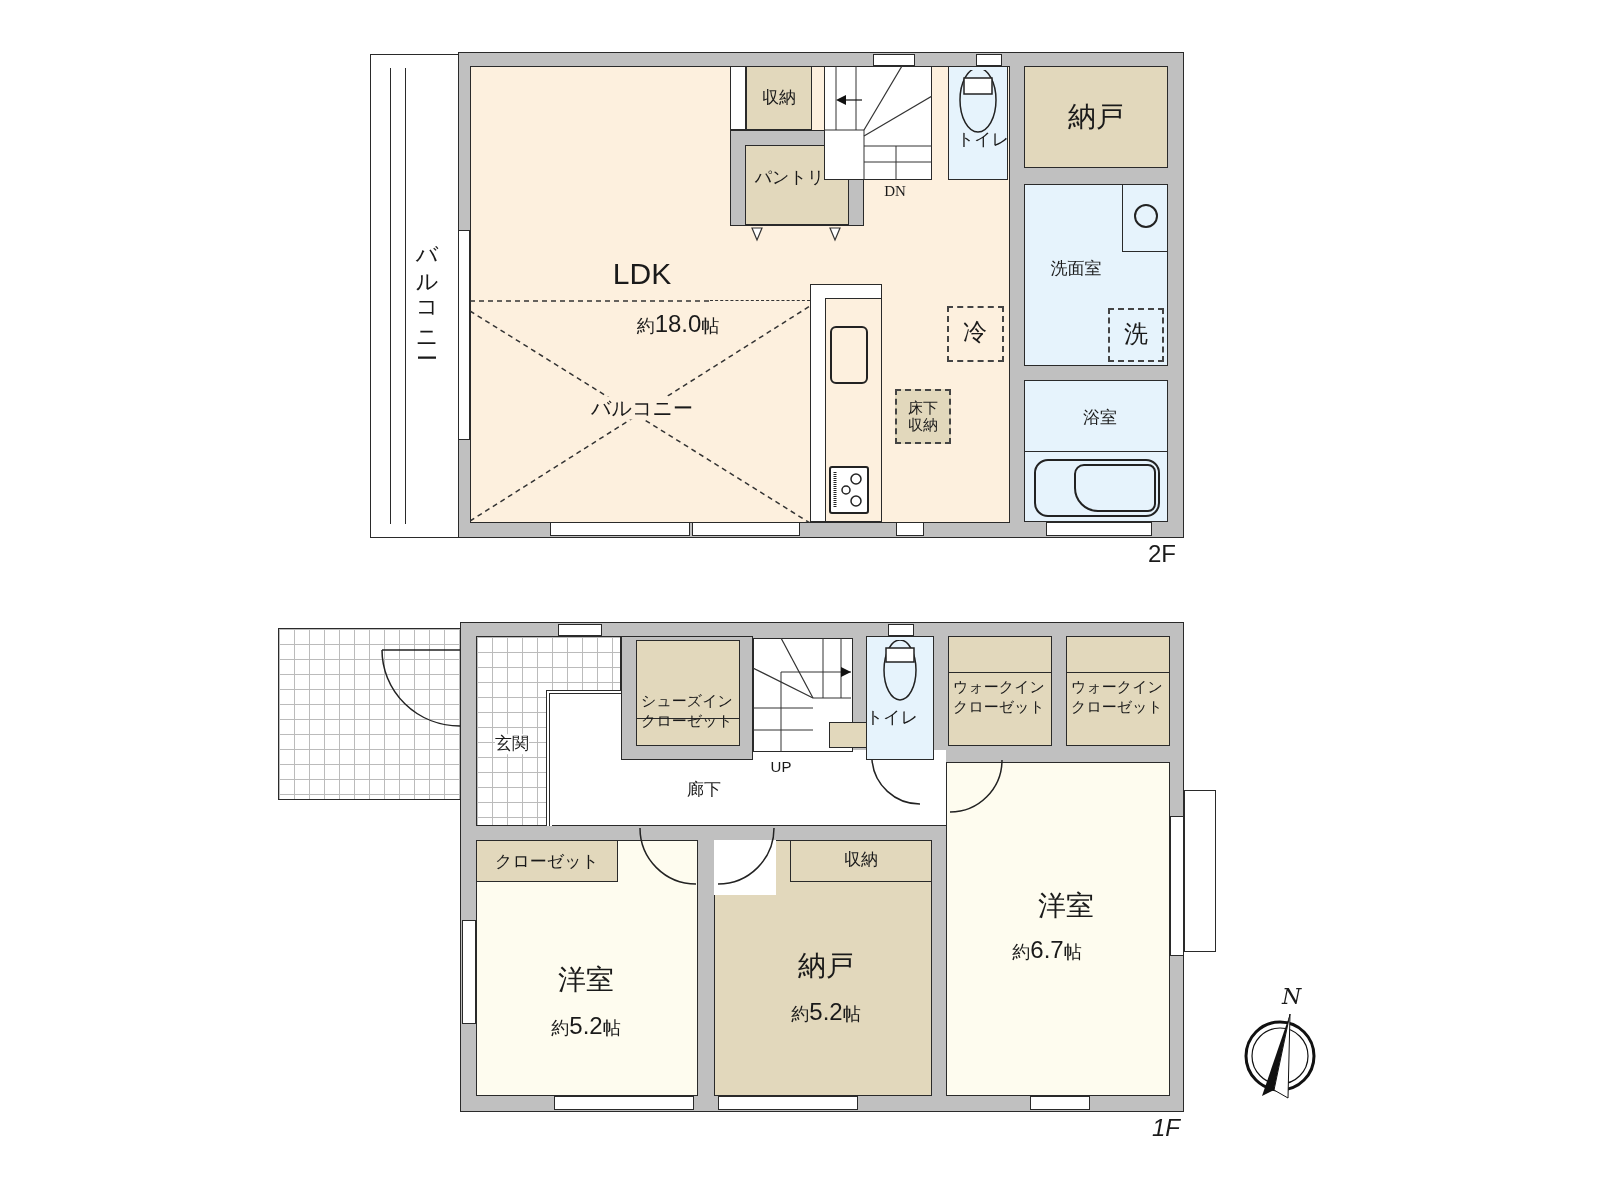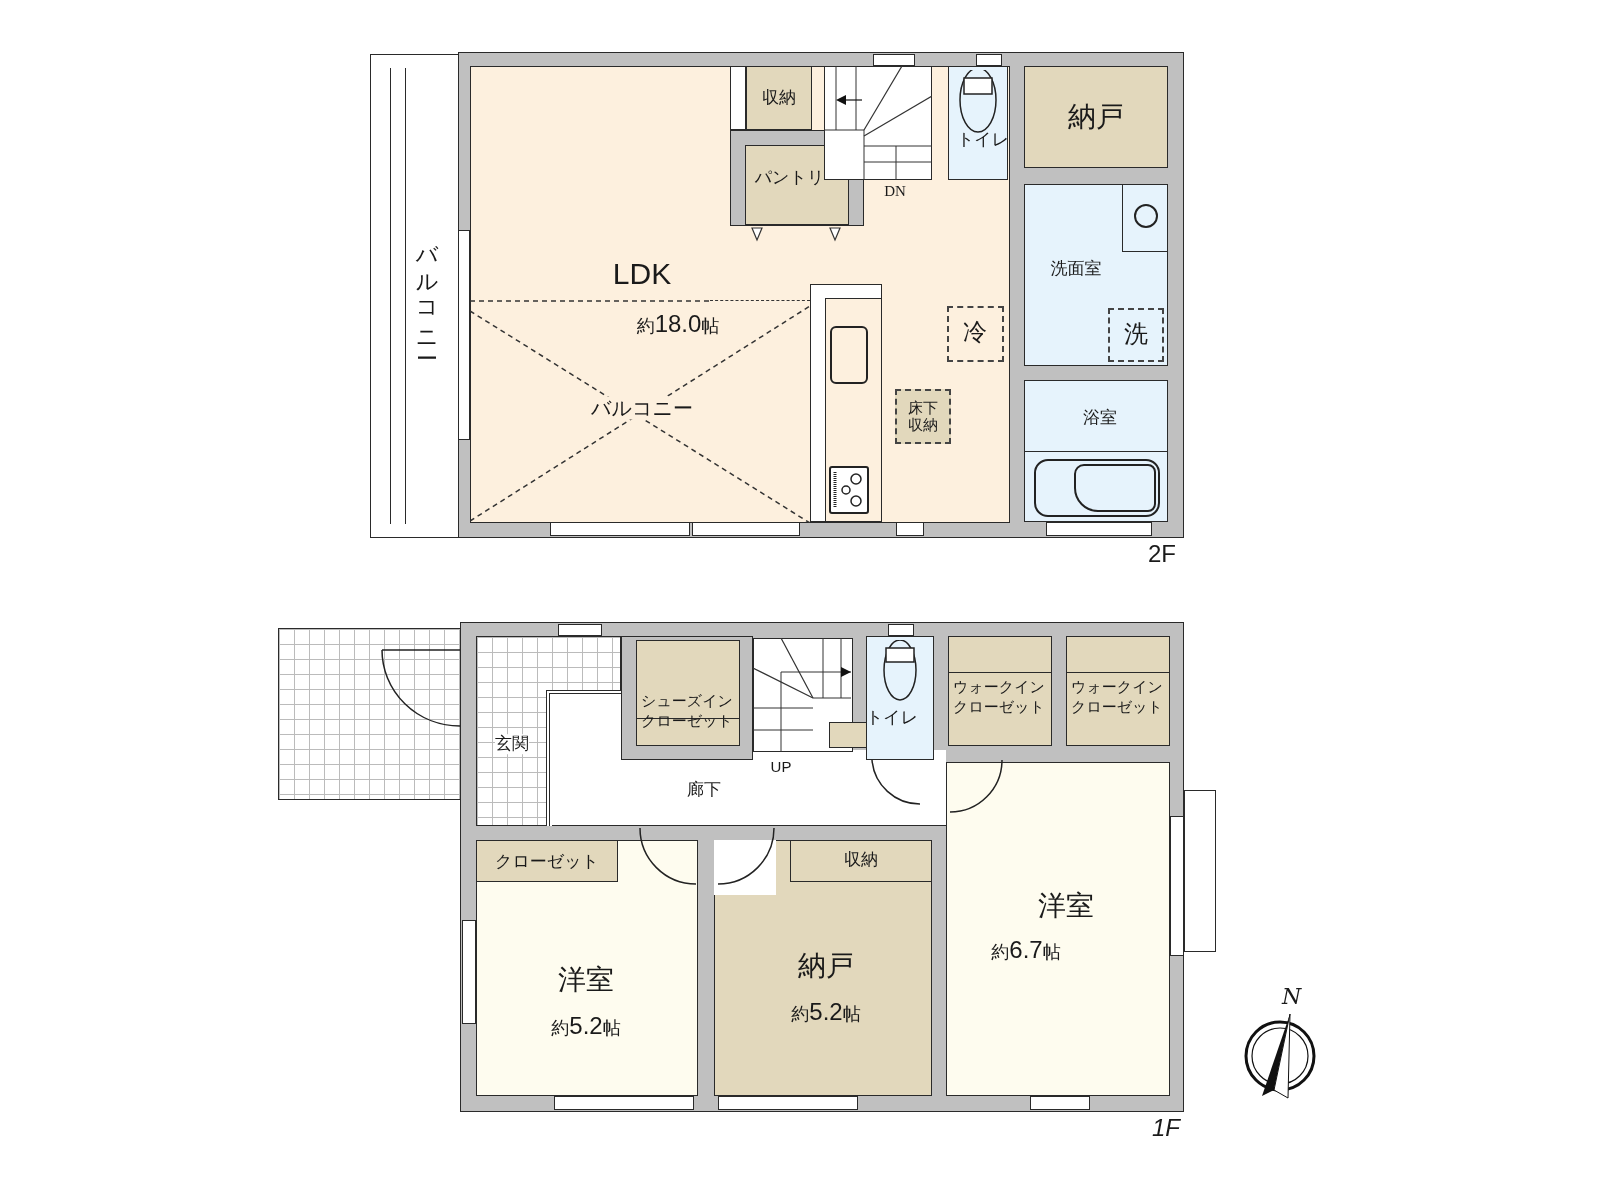--- a/index.html
+++ b/index.html
@@ -211,21 +211,21 @@
   <div class="abs room storage" style="left:790px;top:840px;width:142px;height:42px;"></div>
   <div class="abs" style="left:714px;top:840px;width:62px;height:55px;background:#fff;"></div>
   <div class="label l-sm" style="left:861px;top:860px;">収納</div>
   <div class="label" style="left:826px;top:966px;font-size:28px;">納戸</div>
   <div class="label" style="left:826px;top:1012px;">
     <span class="area-pre">約</span><span class="area-num" style="font-family:'Liberation Sans',sans-serif;">5.2</span><span class="area-pre">帖</span>
   </div>
 
   <div class="abs room yoshitsu" style="left:946px;top:762px;width:224px;height:334px;"></div>
   <div class="label" style="left:1066px;top:906px;font-size:28px;">洋室</div>
-  <div class="label" style="left:1026px;top:950px;">
+  <div class="label" style="left:1047px;top:950px;">
     <span class="area-pre">約</span><span class="area-num" style="font-family:'Liberation Sans',sans-serif;">6.7</span><span class="area-pre">帖</span>
   </div>
   <div class="abs" style="left:1184px;top:790px;width:32px;height:162px;border:1.5px solid #2a2a2a;background:#fff;"></div>
 
   <svg style="left:460px;top:750px;" width="560" height="150">
     <path d="M 180 78 A 56 56 0 0 0 236 134" fill="none" stroke="#222" stroke-width="1.5"></path>
     <path d="M 258 134 A 56 56 0 0 0 314 78" fill="none" stroke="#222" stroke-width="1.5"></path>
     <path d="M 412 10 A 48 48 0 0 0 460 54" fill="none" stroke="#222" stroke-width="1.5"></path>
     <path d="M 490 62 A 52 52 0 0 0 542 10" fill="none" stroke="#222" stroke-width="1.5"></path>
   </svg>

